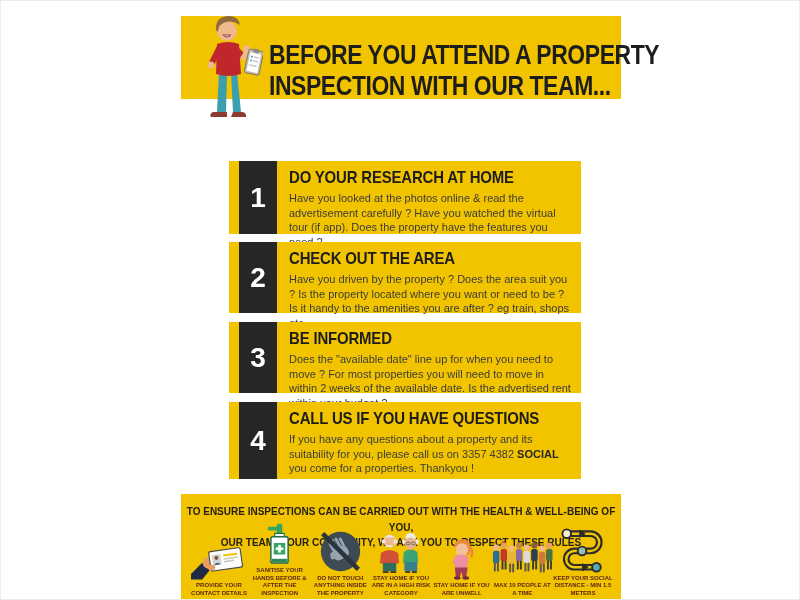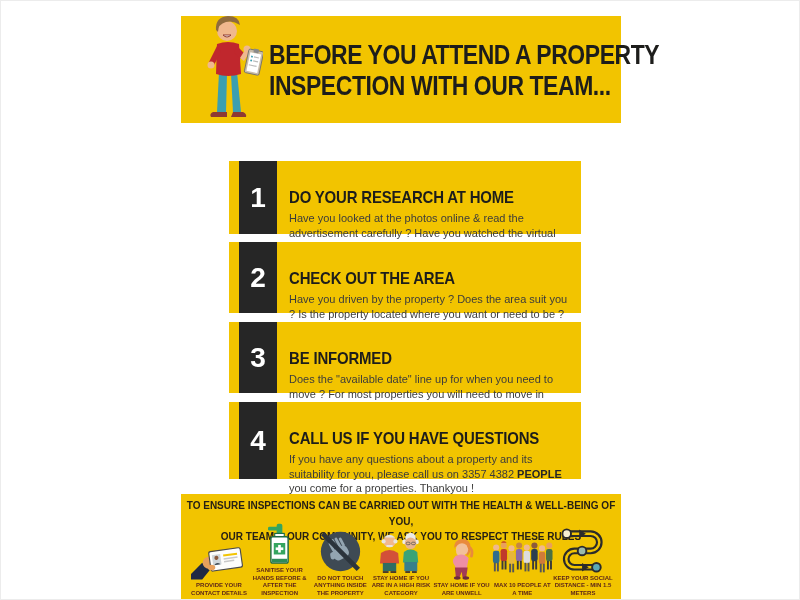--- a/index.html
+++ b/index.html
@@ -2,47 +2,47 @@
 <html><head>
 <meta charset="utf-8">
 <style>
   html,body{margin:0;padding:0;background:#ffffff;}
   .page{
     position:relative;width:800px;height:600px;background:#ffffff;
     font-family:"Liberation Sans",sans-serif;overflow:hidden;
     border:1px solid #ececec;box-sizing:border-box;
   }
   .banner{position:absolute;background:#F2C400;}
-  .header-banner{left:180px;top:15px;width:440px;height:107px;}
+  .header-banner{left:180px;top:15px;width:440px;height:83px;}
   .man{position:absolute;left:12px;top:-4px;width:70px;height:112px;}
   .title{
     position:absolute;left:88px;top:24px;color:#1D1D1B;font-weight:bold;
     font-size:27px;line-height:1.14;letter-spacing:-0.5px;
     transform:scaleX(0.85);transform-origin:left top;white-space:nowrap;
   }
   .section{position:absolute;left:228px;width:352px;background:#F2C400;}
   .s1{top:160px;height:73px;}
   .s2{top:241px;height:71px;}
   .s3{top:321px;height:71px;}
   .s4{top:401px;height:77px;}
   .numbox{
     position:absolute;left:10px;top:0;height:100%;width:38px;background:#262626;
     color:#ffffff;display:flex;align-items:center;justify-content:center;
     font-size:28px;font-weight:bold;
   }
-  .sect-content{position:absolute;left:60px;right:8px;top:7px;margin-top:20px;}
+  .sect-content{position:absolute;left:60px;right:8px;top:7px;}
   .sect-heading{
     font-size:17px;font-weight:bold;color:#1D1D1B;letter-spacing:-0.2px;
     transform:scaleX(0.88);transform-origin:left top;white-space:nowrap;margin-bottom:3px;
   }
   .sect-body{font-size:11px;line-height:1.33;color:#3C3C3B;}
   .sect-body b{color:#262626;}
   .footer-banner{left:180px;top:493px;width:440px;height:107px;}
   .rules-text{
-    padding-top:4px;text-align:center;font-size:10px;font-weight:bold;
+    padding-top:10px;text-align:center;font-size:10px;font-weight:bold;
     line-height:1.55;color:#262014;
   }
   .icons-row{
     position:absolute;left:8px;right:8px;top:44px;height:60px;
     display:flex;justify-content:space-between;align-items:flex-end;
   }
   .rule-item{width:60px;display:flex;flex-direction:column;align-items:center;}
   .icon-box{display:flex;align-items:flex-end;justify-content:center;height:44px;}
   .caption{
     font-size:6px;font-weight:bold;color:#5E2718;text-align:center;
@@ -109,21 +109,21 @@
     <div class="sect-content">
       <div class="sect-heading">BE INFORMED</div>
       <div class="sect-body"><span>Does the "available date" line up for when you need to move ? For most properties you will need to move in within 2 weeks of the available date. Is the advertised rent within your budget ?</span><b></b><span></span></div>
     </div>
   </div>
 
   <div class="section s4">
     <div class="numbox">4</div>
     <div class="sect-content">
       <div class="sect-heading">CALL US IF YOU HAVE QUESTIONS</div>
-      <div class="sect-body"><span>If you have any questions about a property and its suitability for you, please call us on 3357 4382 </span><b>PEOPLE</b><span> you come for a properties. Thankyou !</span></div>
+      <div class="sect-body"><span>If you have any questions about a property and its suitability for you, please call us on 3357 4382 </span><b>SOCIAL</b><span> you come for a properties. Thankyou !</span></div>
     </div>
   </div>
 
   <div class="banner footer-banner">
     <div class="rules-text">
       <div>TO  ENSURE INSPECTIONS CAN BE CARRIED OUT WITH THE HEALTH &amp; WELL-BEING OF YOU,</div>
       <div>OUR TEAM &amp; OUR COMMUNITY, WE ASK YOU TO RESPECT THESE RULES</div>
     </div>
     <div class="icons-row">
 

